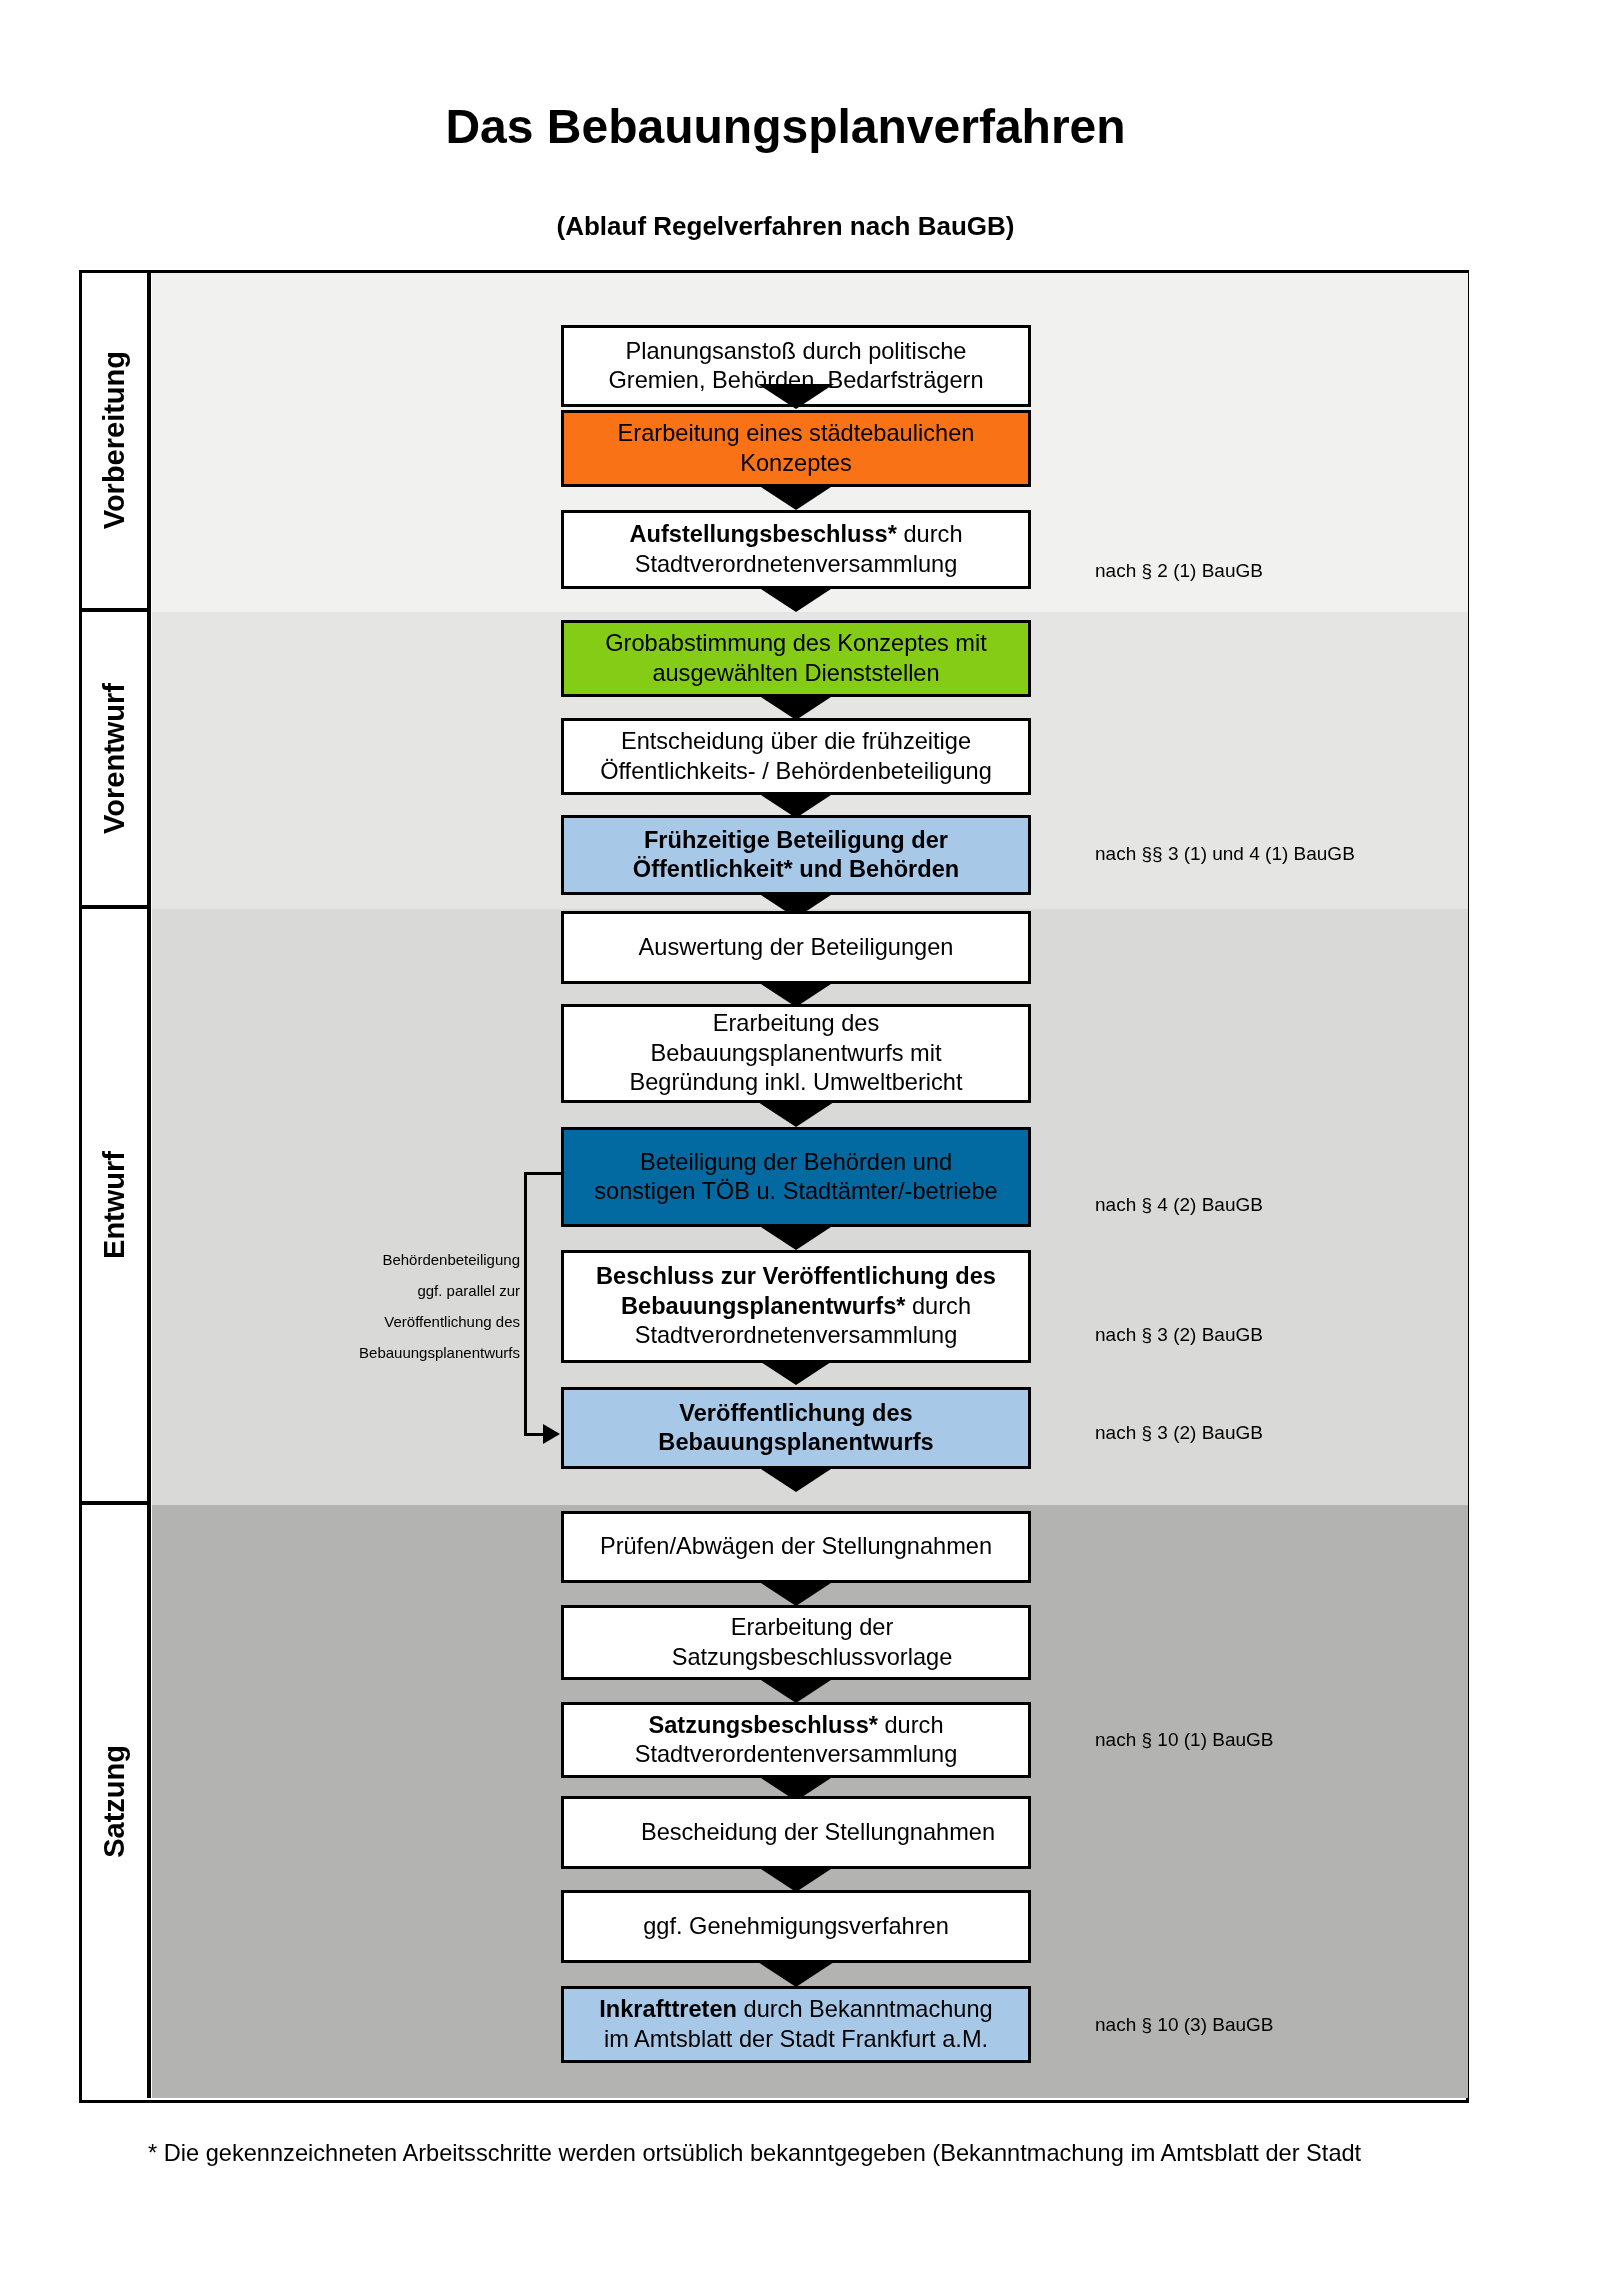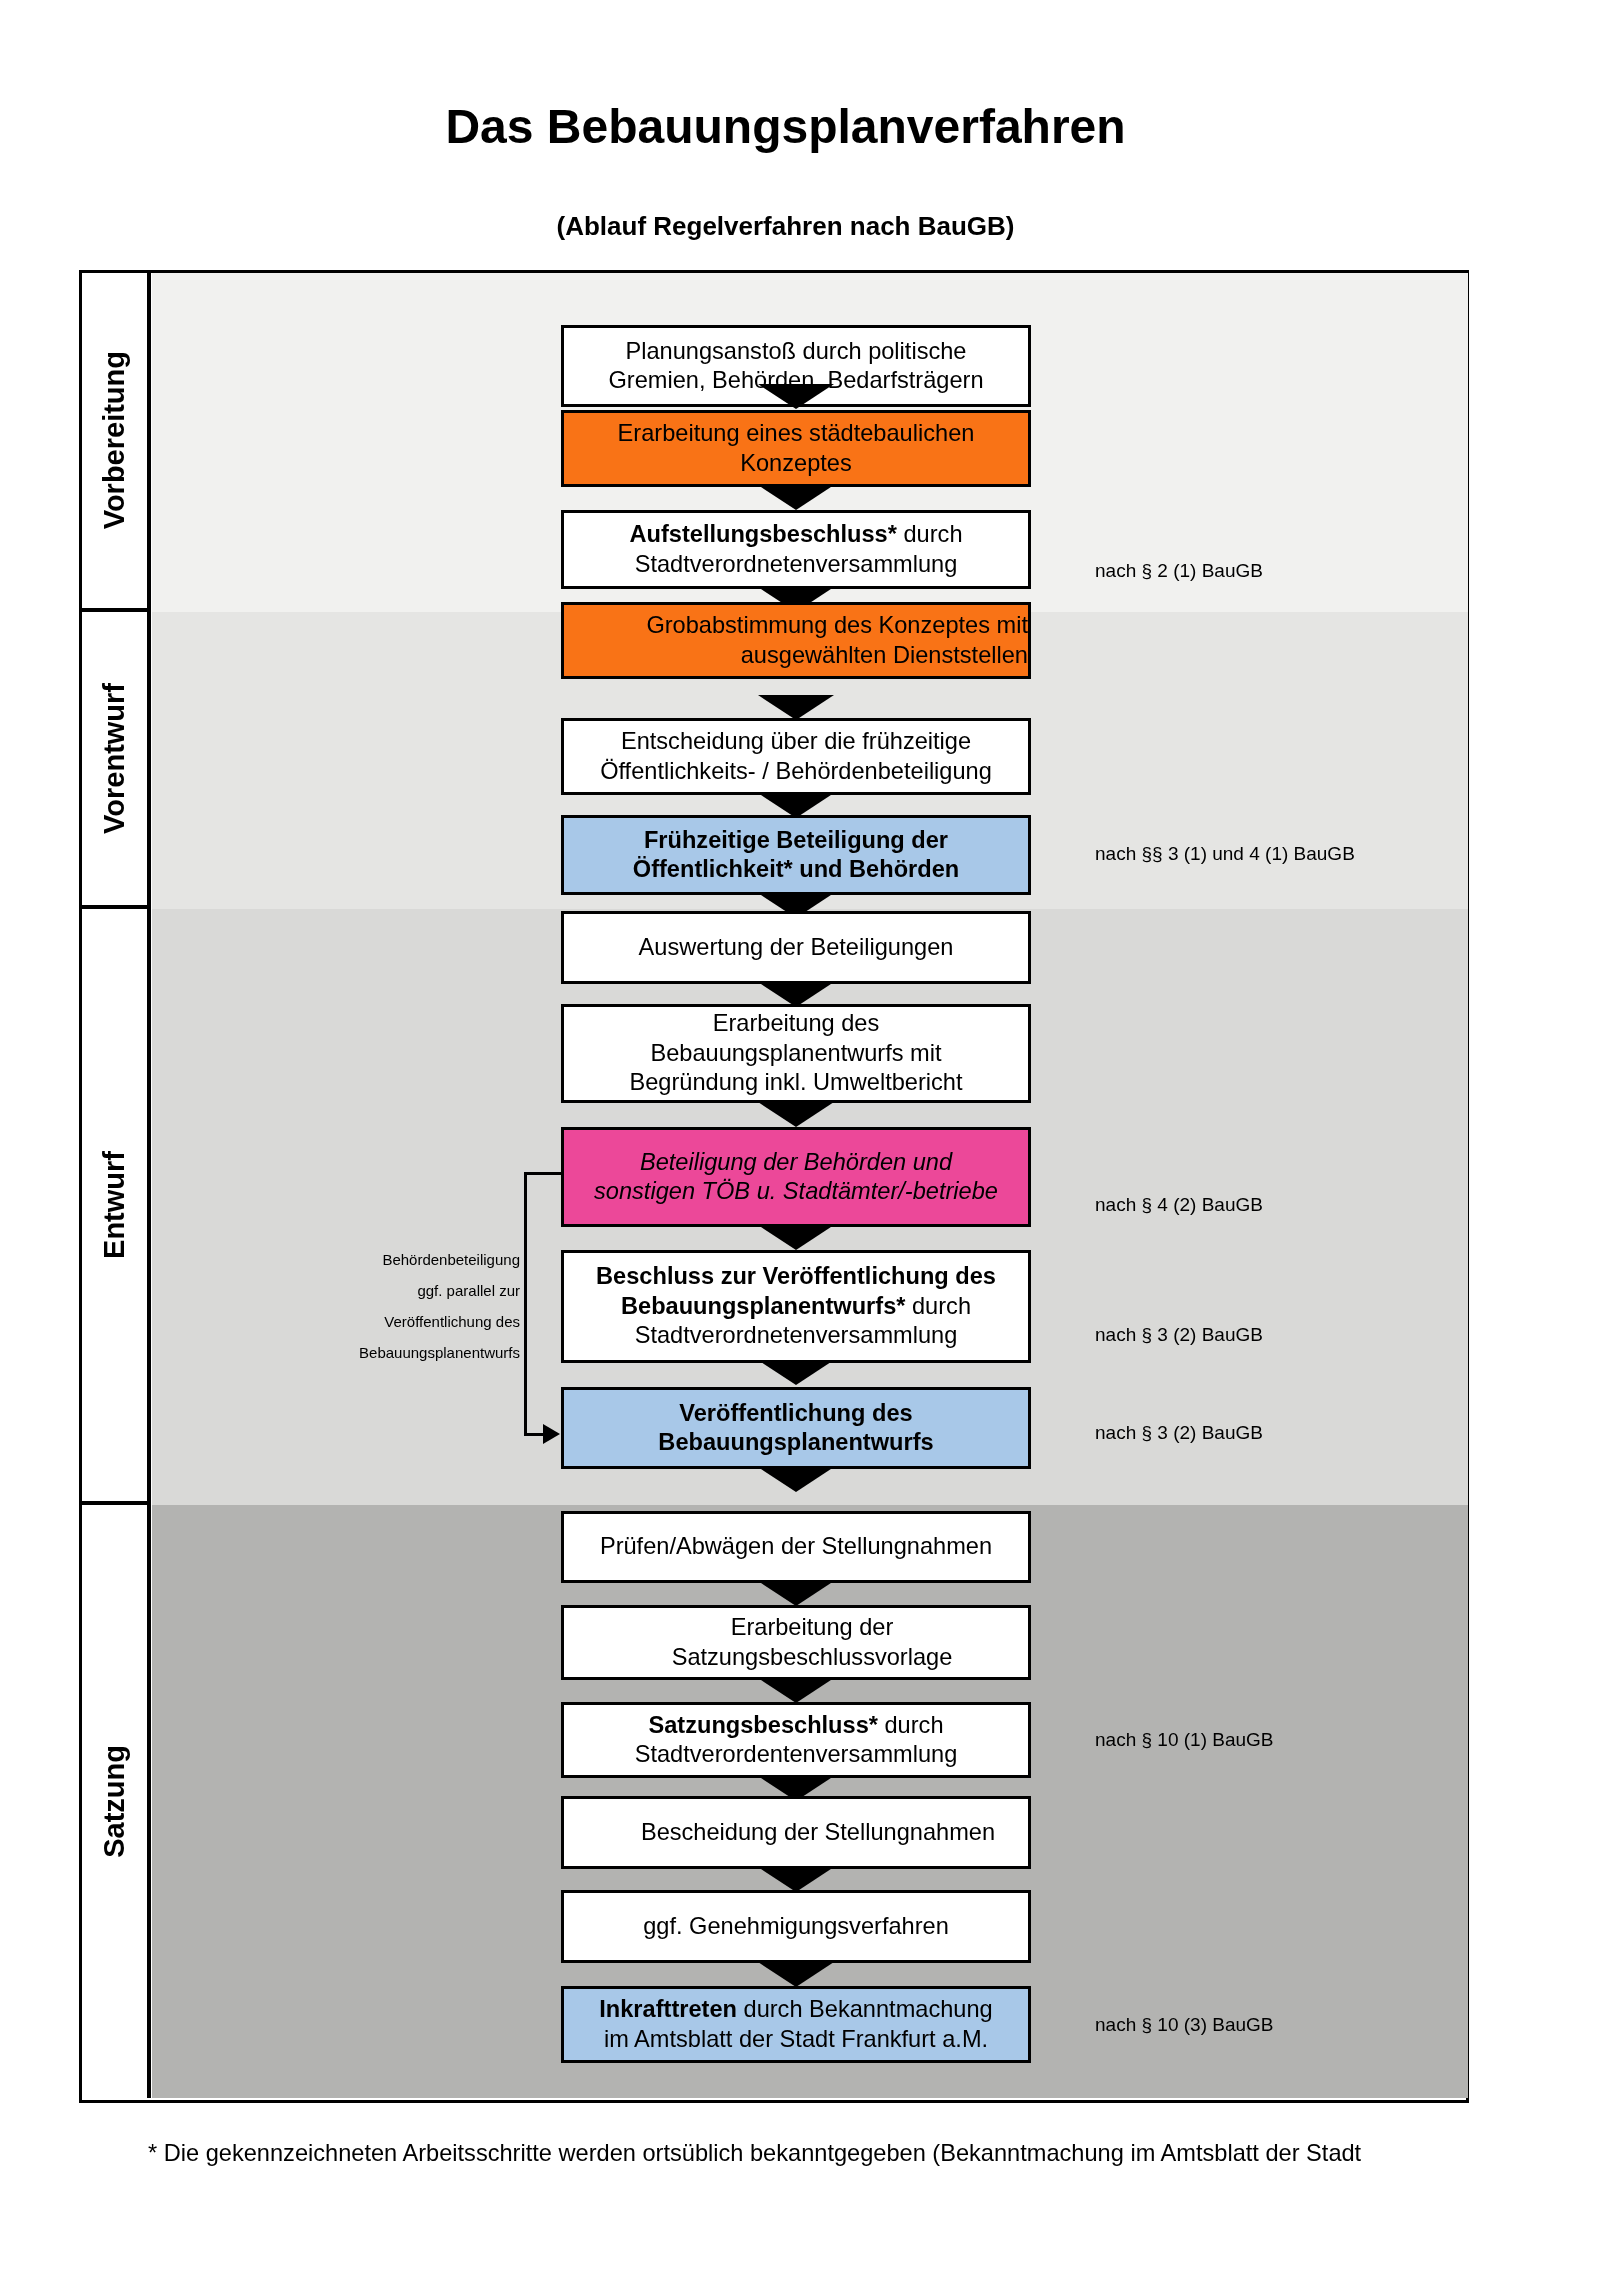--- a/index.html
+++ b/index.html
@@ -113,21 +113,21 @@
         <div class="flowbox" style="top: 137px; height: 77px; background: #f97316;">
           <div><span>Erarbeitung eines städtebaulichen</span></div>
           <div><span>Konzeptes</span></div>
         </div>
         <div class="arrow" style="left: 676px; top: 212px; border-top-color: rgb(0, 0, 0);"></div>
         <div class="flowbox" style="top: 237px; height: 79px; background: rgb(255, 255, 255);">
           <div><b>Aufstellungsbeschluss*</b><span> durch</span></div>
           <div><span>Stadtverordnetenversammlung</span></div>
         </div>
         <div class="arrow" style="left: 676px; top: 314px; border-top-color: rgb(0, 0, 0);"></div>
-        <div class="flowbox" style="top: 329px; height: 77px; background: #f97316; align-items: flex-end;">
+        <div class="flowbox" style="top: 347px; height: 77px; background: #84cc16;">
           <div><span>Grobabstimmung des Konzeptes mit</span></div>
           <div><span>ausgewählten Dienststellen</span></div>
         </div>
         <div class="arrow" style="left: 676px; top: 422px; border-top-color: rgb(0, 0, 0);"></div>
         <div class="flowbox" style="top: 445px; height: 77px; background: rgb(255, 255, 255);">
           <div><span>Entscheidung über die frühzeitige</span></div>
           <div><span>Öffentlichkeits- / Behördenbeteiligung</span></div>
         </div>
         <div class="arrow" style="left: 676px; top: 520px; border-top-color: rgb(0, 0, 0);"></div>
         <div class="flowbox" style="top: 542px; height: 80px; background: rgb(168, 200, 232);">
@@ -138,21 +138,21 @@
         <div class="flowbox" style="top: 638px; height: 73px; background: rgb(255, 255, 255);">
           <div><span>Auswertung der Beteiligungen</span></div>
         </div>
         <div class="arrow" style="left: 676px; top: 709px; border-top-color: rgb(0, 0, 0);"></div>
         <div class="flowbox" style="top: 731px; height: 99px; background: rgb(255, 255, 255);">
           <div><span>Erarbeitung des</span></div>
           <div><span>Bebauungsplanentwurfs mit</span></div>
           <div><span>Begründung inkl. Umweltbericht</span></div>
         </div>
         <div class="arrow" style="left: 676px; top: 829px; border-top-color: rgb(0, 0, 0);"></div>
-        <div class="flowbox" style="top: 854px; height: 100px; background: #ec4899; font-style: italic;">
+        <div class="flowbox" style="top: 854px; height: 100px; background: #0369a1;">
           <div><span>Beteiligung der Behörden und</span></div>
           <div><span>sonstigen TÖB u. Stadtämter/-betriebe</span></div>
         </div>
         <div class="arrow" style="left: 676px; top: 952px; border-top-color: rgb(0, 0, 0);"></div>
         <div class="flowbox" style="top: 977px; height: 113px; background: rgb(255, 255, 255);">
           <div><b>Beschluss zur Veröffentlichung des</b></div>
           <div><b>Bebauungsplanentwurfs*</b><span> durch</span></div>
           <div><span>Stadtverordnetenversammlung</span></div>
         </div>
         <div class="arrow" style="left: 676px; top: 1087px; border-top-color: rgb(0, 0, 0);"></div>

